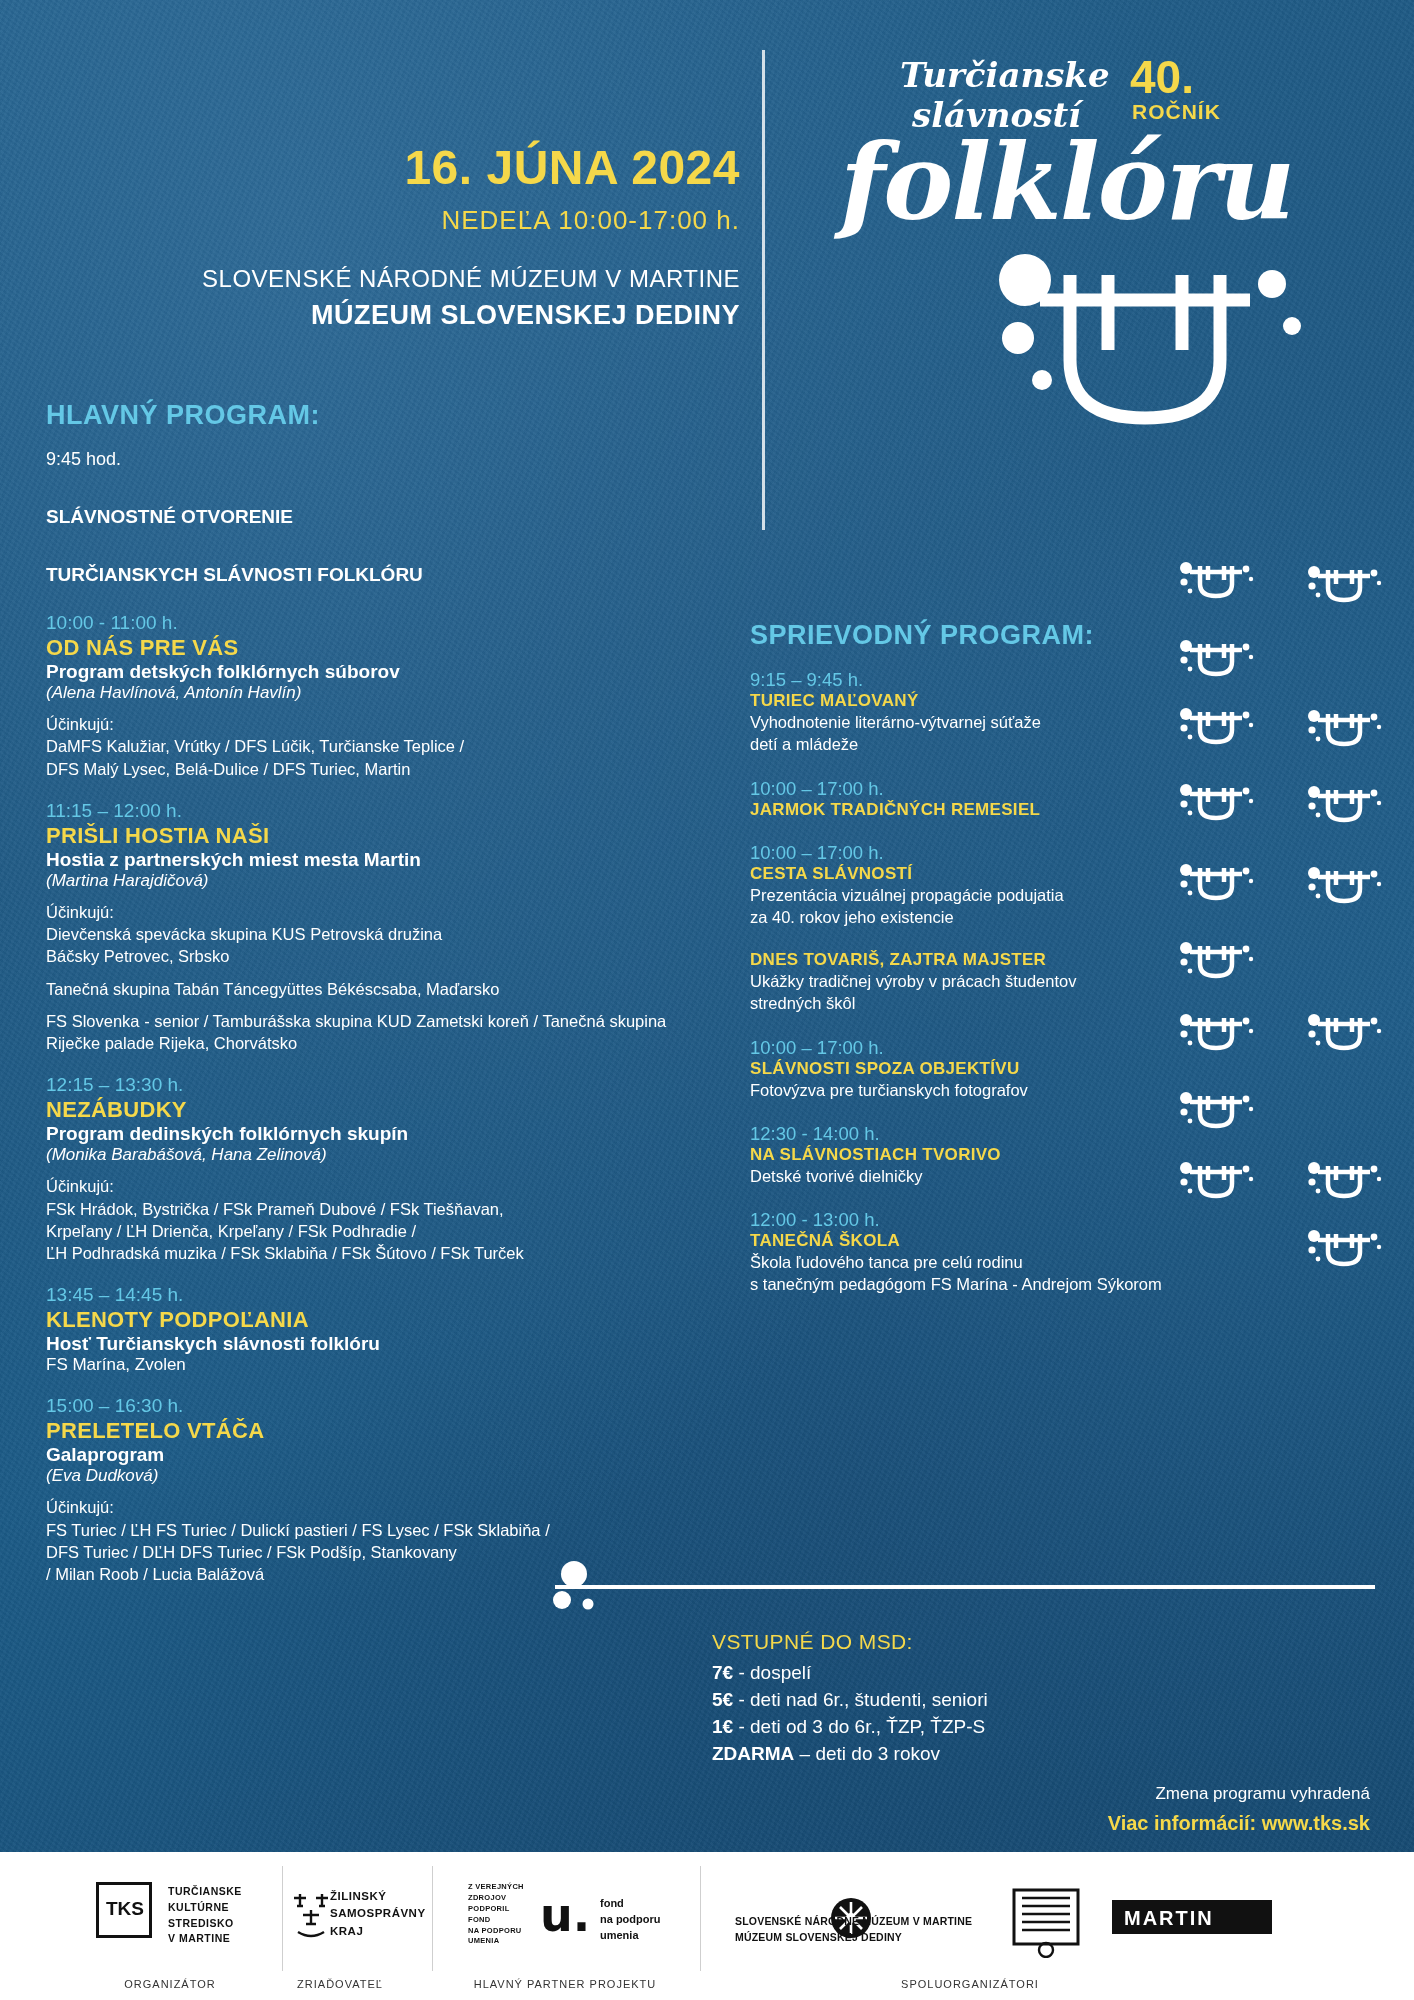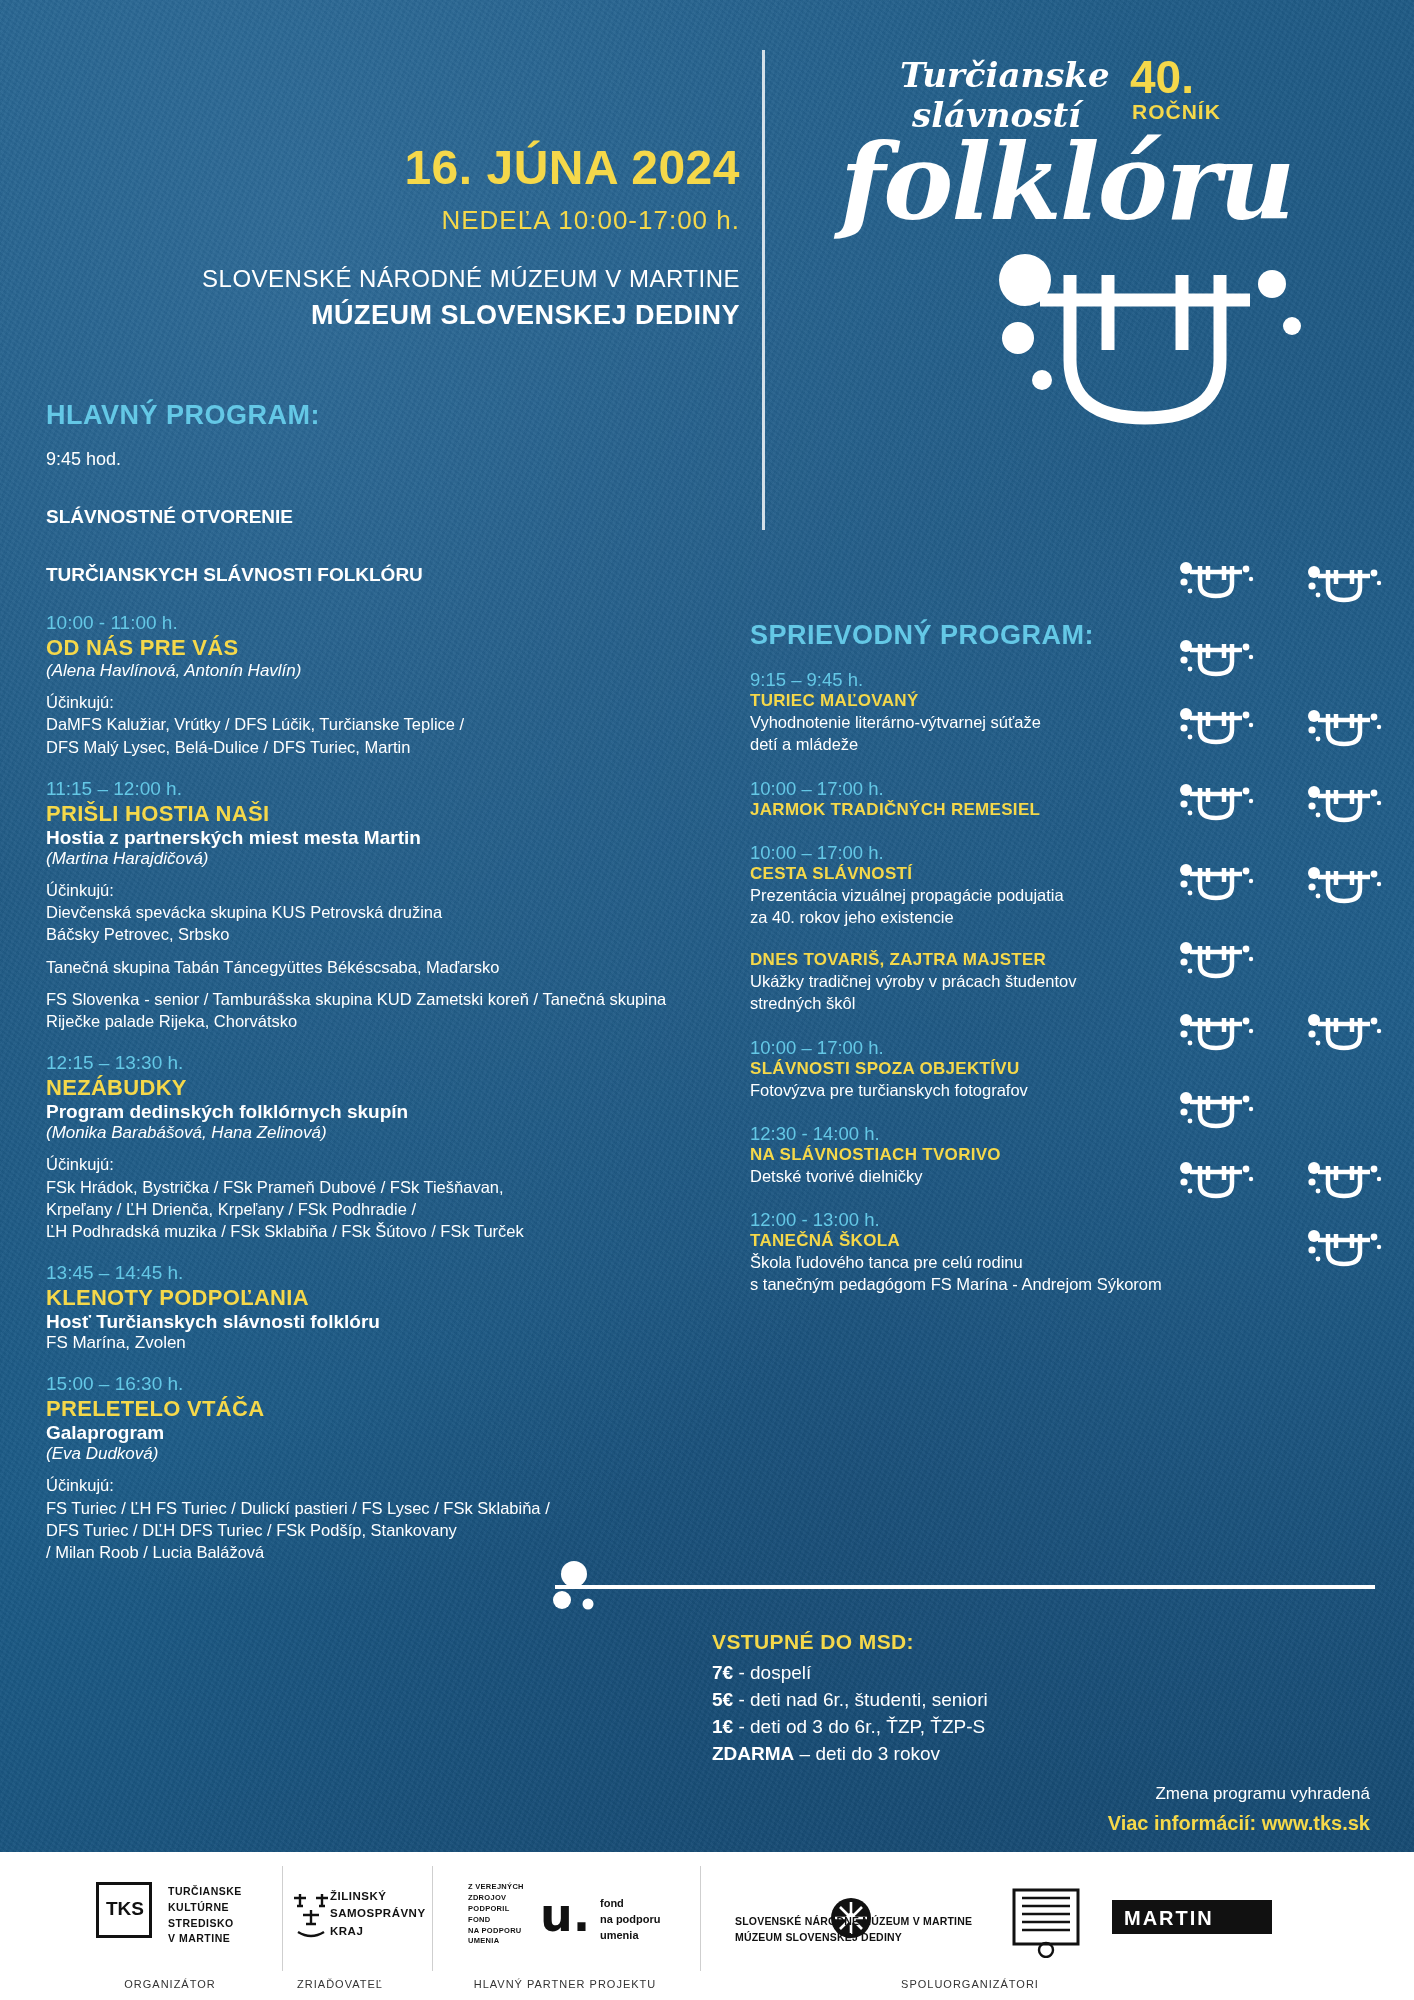--- a/index.html
+++ b/index.html
@@ -106,21 +106,21 @@
   .rblock { margin-bottom: 22px; }
   .rtime { font-size: 18.5px; color: #64c8e6; }
   .rname { font-size: 17px; font-weight: bold; color: #f5d84a; letter-spacing: 0.3px; }
   .rdesc { font-size: 16.5px; color: #ffffff; line-height: 1.35; }
   
   .orn-field { position: absolute; left: 1180px; top: 560px; width: 220px; height: 830px; }
   
   .ticket-rule { position: absolute; left: 555px; top: 1585px; width: 820px; height: 4px; background:#fff; }
   .ticket-dots { position: absolute; left: 548px; top: 1560px; }
   .ticket { position: absolute; left: 712px; top: 1630px; width: 440px; }
-  .ticket-title { font-size: 21px; font-weight: bold; color: #f5d84a; letter-spacing: 0.4px; margin-bottom: 8px; }
+  .ticket-title { font-size: 21px; font-weight: normal; color: #f5d84a; letter-spacing: 0.4px; margin-bottom: 8px; }
   .trow { font-size: 19px; color: #ffffff; margin-bottom: 5px; }
   .trow b { font-weight: bold; }
   .zmena { position: absolute; left: 900px; top: 1784px; width: 470px; text-align: right; font-size: 17px; color: #ffffff; }
   .viac { position: absolute; left: 900px; top: 1812px; width: 470px; text-align: right; font-size: 20px; font-weight: bold; color: #ffffff; }
   .viac span { color: #f5d84a; }
   
   .footer {
     position: absolute; left: 0; bottom: 0; width: 1414px; height: 148px;
     background: #ffffff;
   }
@@ -178,20 +178,21 @@
 
     <div class="open-block">
       <div class="open-time">9:45 hod.</div>
       <div class="open-l1">SLÁVNOSTNÉ OTVORENIE</div>
       <div class="open-l1">TURČIANSKYCH SLÁVNOSTI FOLKLÓRU</div>
     </div>
 
     <div class="block">
       <div class="time">10:00 - 11:00 h.</div>
       <div class="name-y">OD NÁS PRE VÁS</div>
+      <div class="name-w">Program detských folklórnych súborov</div>
       <div class="sub-i">(Alena Havlínová, Antonín Havlín)</div>
       <div class="ucinkuju">
         <span class="lbl">Účinkujú:</span>
         <span class="lbl">DaMFS Kalužiar, Vrútky / DFS Lúčik, Turčianske Teplice /</span>
         <span class="lbl">DFS Malý Lysec, Belá-Dulice / DFS Turiec, Martin</span>
       </div>
     </div>
 
     <div class="block">
       <div class="time">11:15 – 12:00 h.</div>

